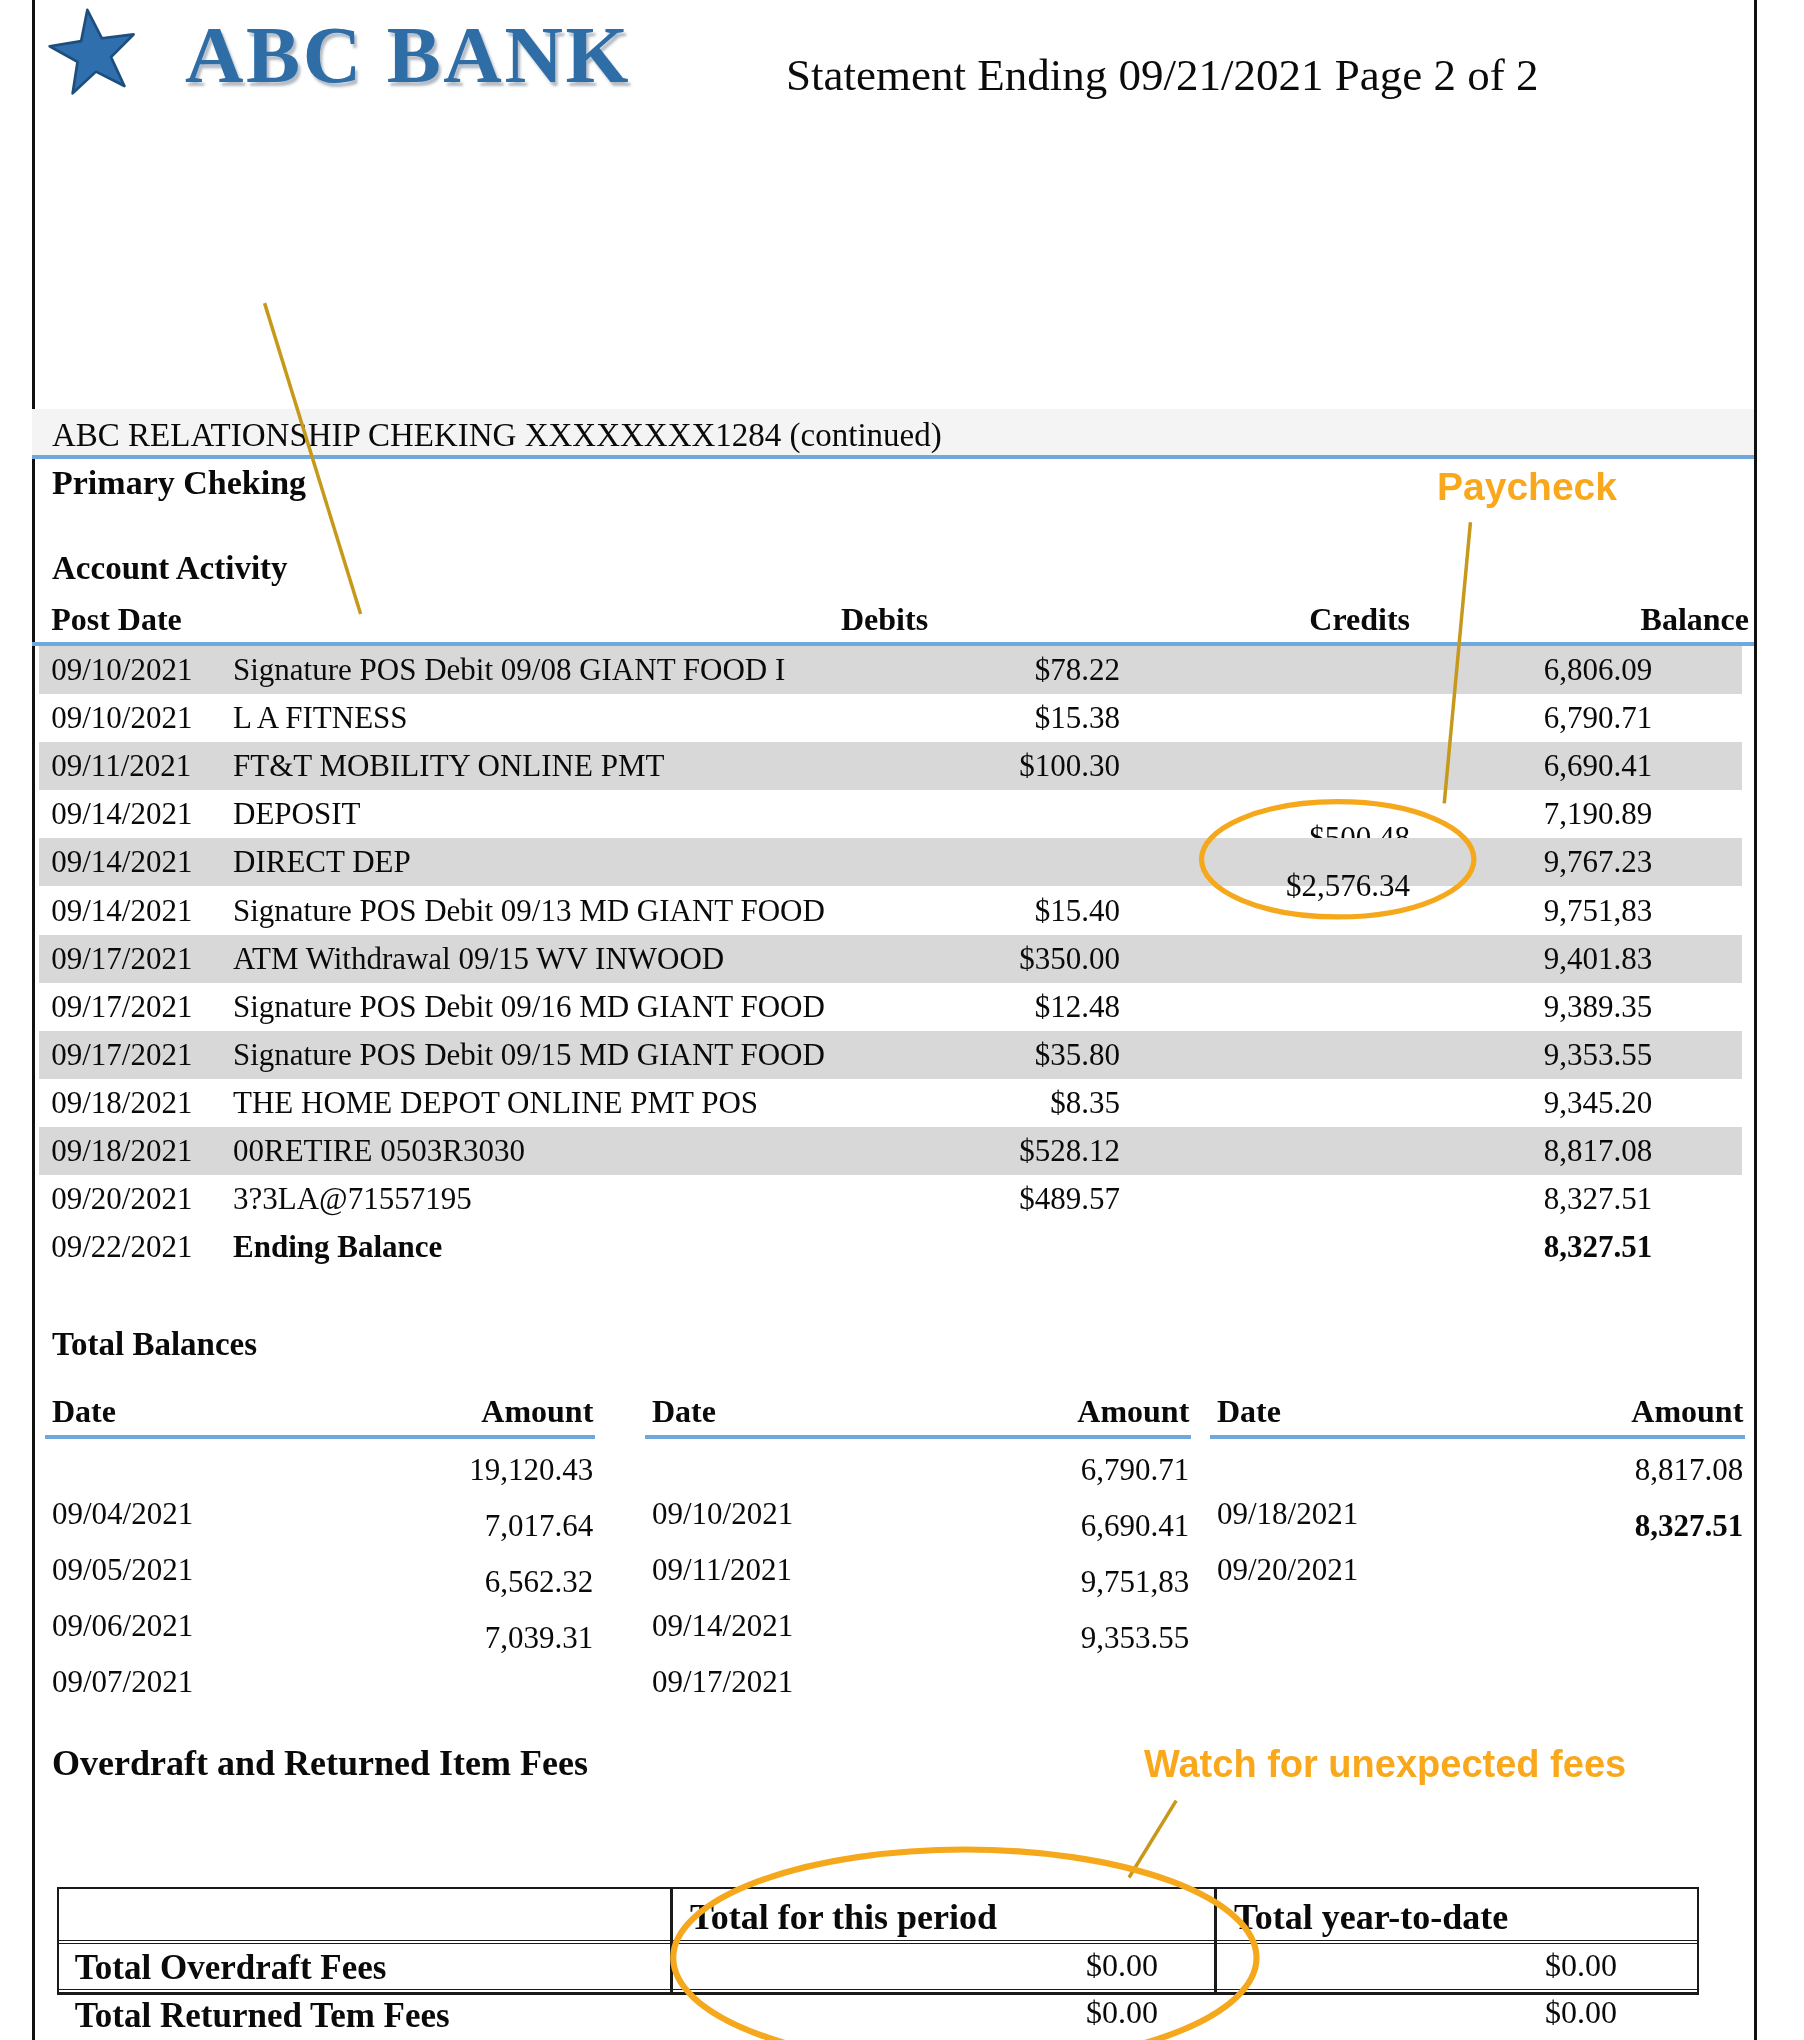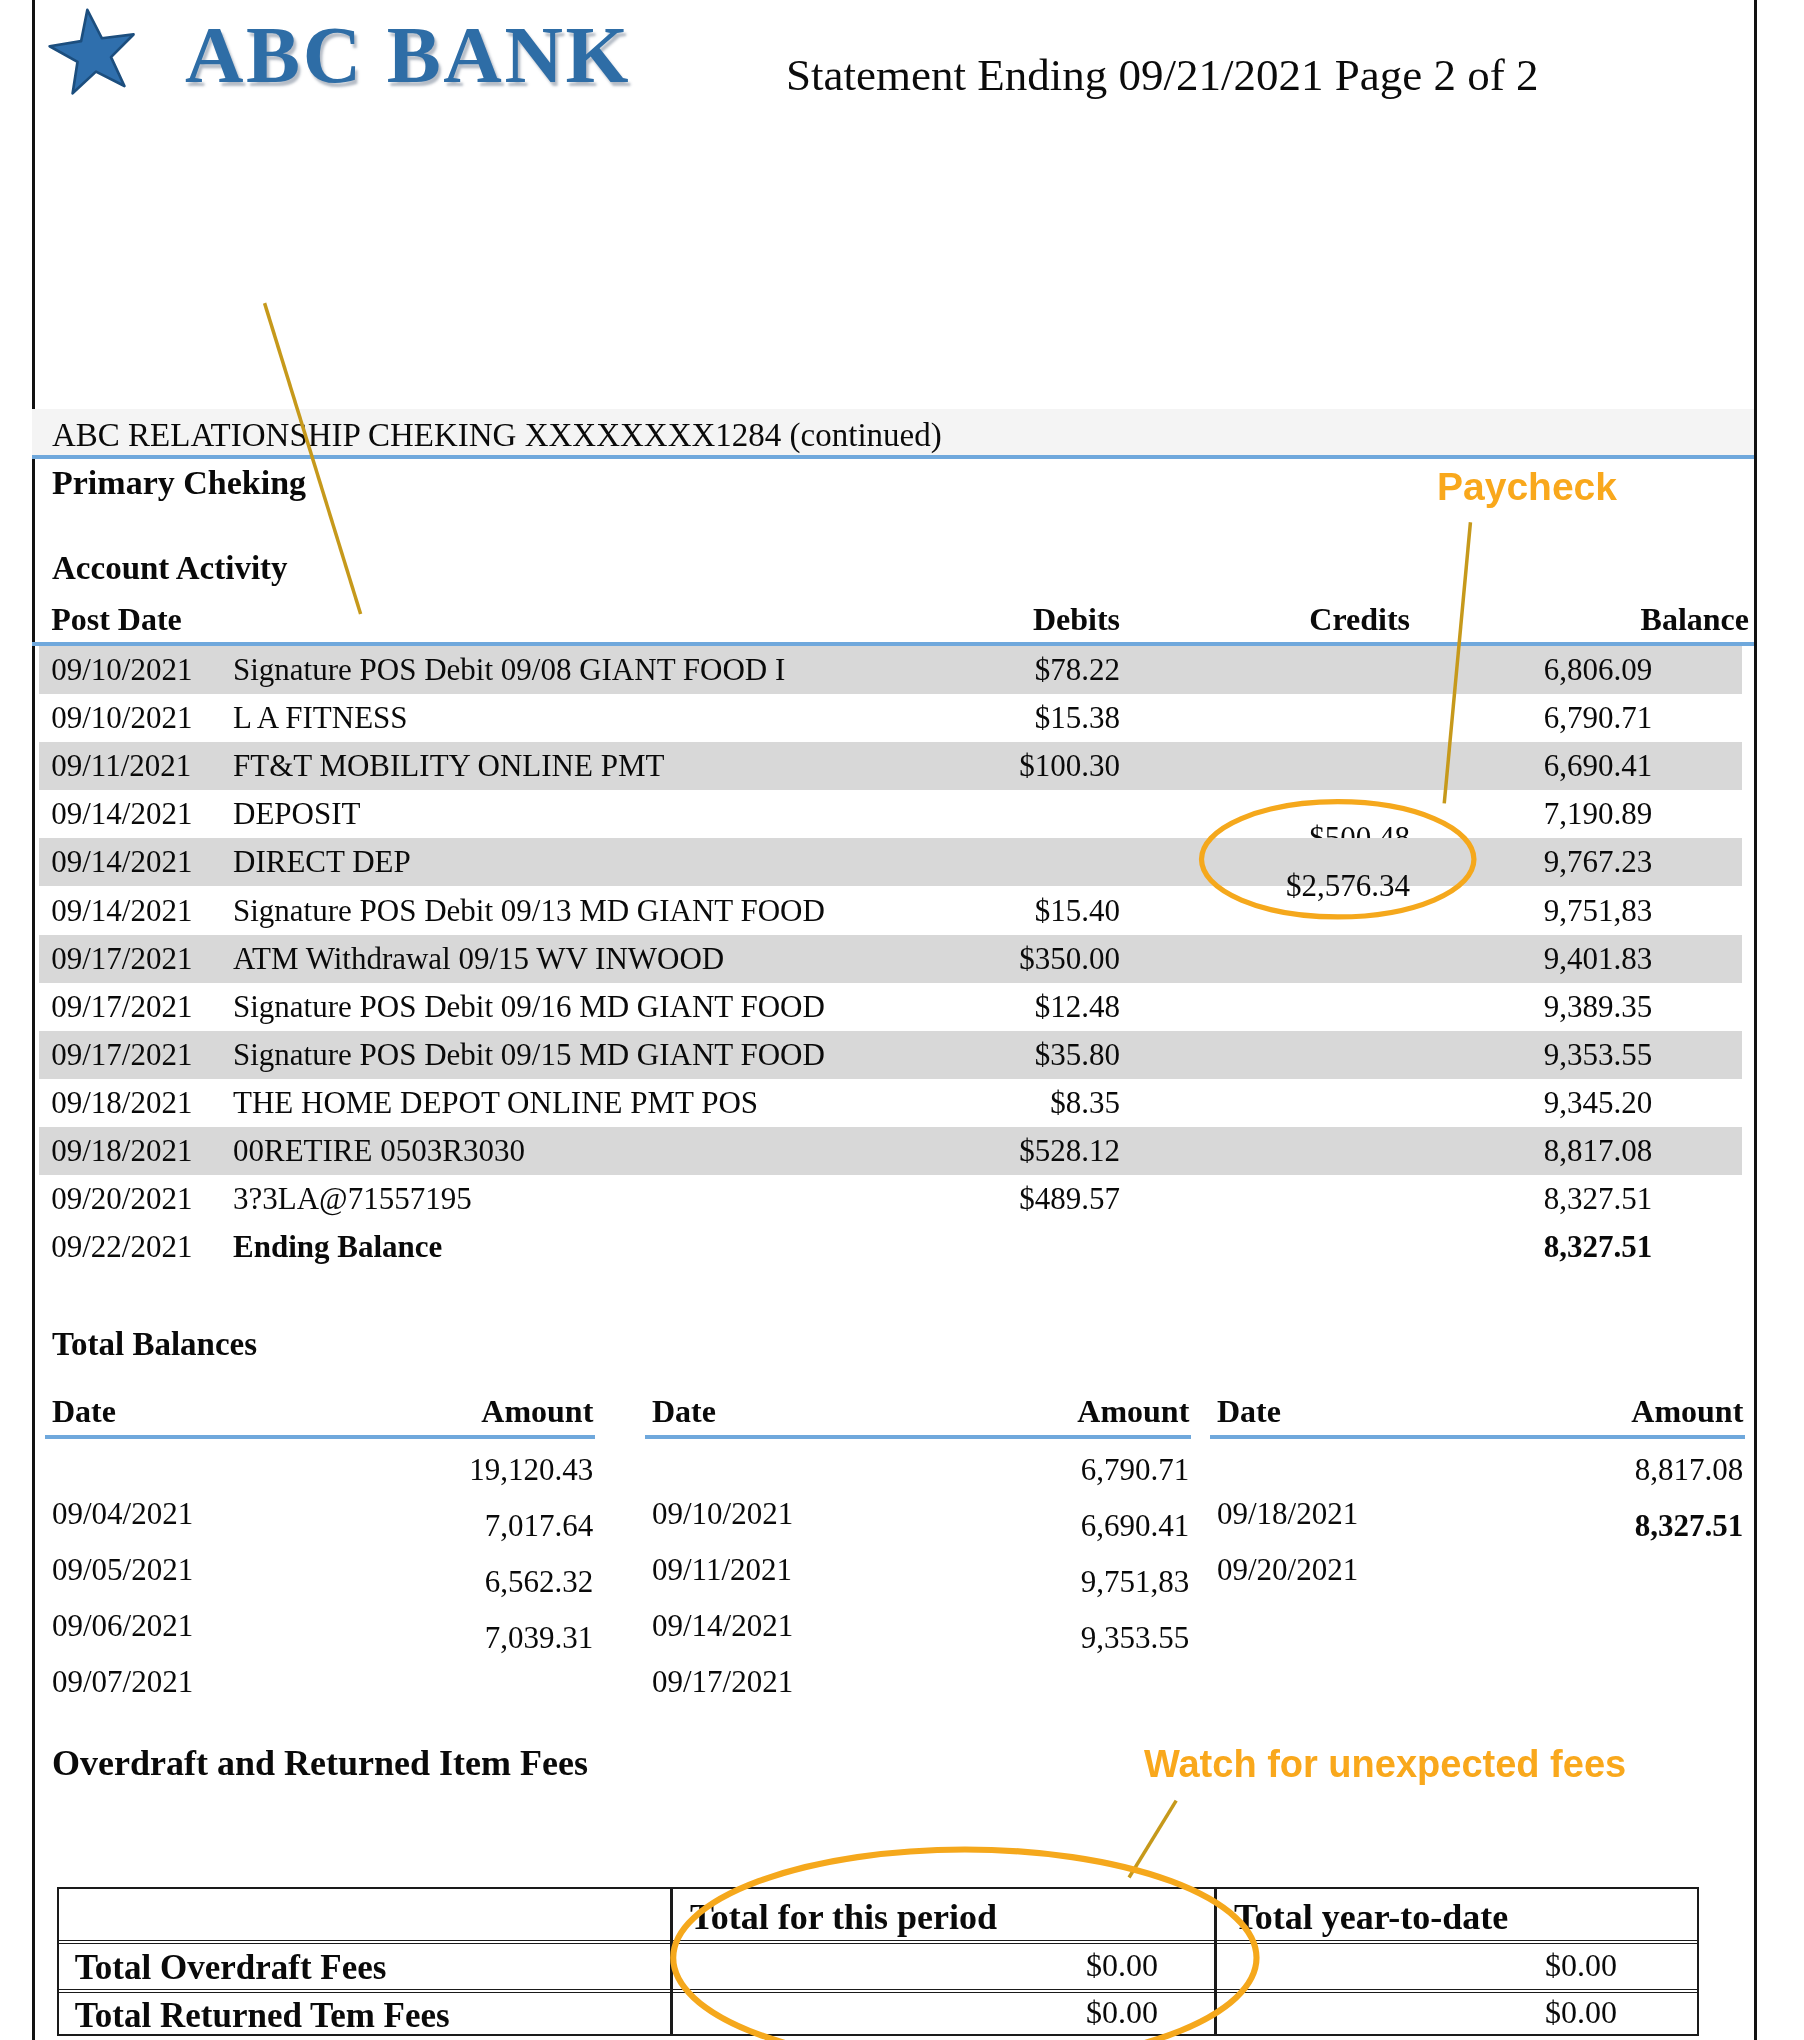--- a/index.html
+++ b/index.html
@@ -37,38 +37,38 @@
   .rule-aa{left:32px;top:642px;width:1722px;}
   .aa-row{position:absolute;left:39px;width:1703px;height:48px;font-size:31px;}
   .aa-row.gray{background:#d8d8d8;}
   .aa-row span{position:absolute;top:0;line-height:48px;white-space:nowrap;}
   .col-date{left:12.2px;}
   .col-desc{left:194px;}
   .col-deb{width:279px;right:622px;text-align:right;}
   .col-cred{width:279px;right:332px;text-align:right;margin-top:24px;}
   .col-bal{width:279px;right:4.4px;text-align:center;}
   .hd-date{left:12.2px;}
-  .hd-deb{width:279px;right:622px;text-align:right;}
+  .hd-deb{width:279px;right:622px;text-align:left;}
   .hd-cred{width:279px;right:332px;text-align:right;}
   .hd-bal{width:279px;right:-7px;text-align:right;}
   .bold{font-weight:bold;}
 
   
   .db-col{position:absolute;top:1387px;font-size:31px;}
   .db-col .dhead{position:absolute;top:1.7px;height:44px;line-height:44px;font-weight:bold;font-size:32px;white-space:nowrap;}
   .db-col .drule{position:absolute;top:48px;left:0;right:0;height:3.5px;background:#6fa8dc;}
   .db-col .drow{position:absolute;left:0;right:0;height:44px;line-height:44px;}
   .db-date{position:absolute;left:7px;white-space:nowrap;margin-top:44px;}
   .db-amt{position:absolute;right:1.7px;text-align:right;white-space:nowrap;}
   .db1{left:45px;width:550px;}
   .db2{left:645px;width:546px;}
   .db3{left:1210px;width:535px;}
 
   
-  .fees-table{position:absolute;left:57px;top:1887px;width:1642px;height:149px;
+  .fees-table{position:absolute;left:57px;top:1887px;width:1642px;height:108px;
               border:2.6px solid #1a1a1a;box-sizing:border-box;}
   .ft-vline{position:absolute;top:0;bottom:0;width:2.6px;background:#1a1a1a;}
   .ft-hline{position:absolute;left:0;right:0;height:4.4px;border-top:4.4px double #1a1a1a;box-sizing:border-box;}
   .ft-cell{position:absolute;white-space:nowrap;}
   .ft-header{font-weight:bold;font-size:36px;}
   .ft-label{font-weight:bold;font-size:35px;}
   .ft-val{font-size:32px;margin-left:24px;}
 </style>
 </head>
 <body>

